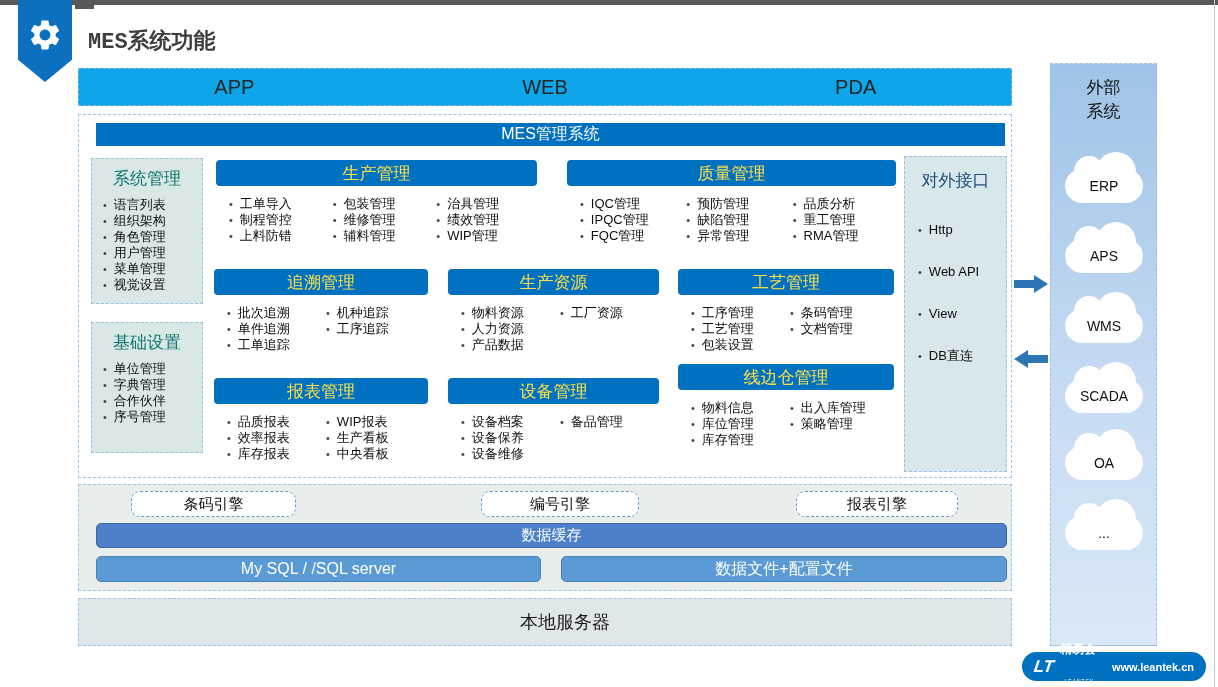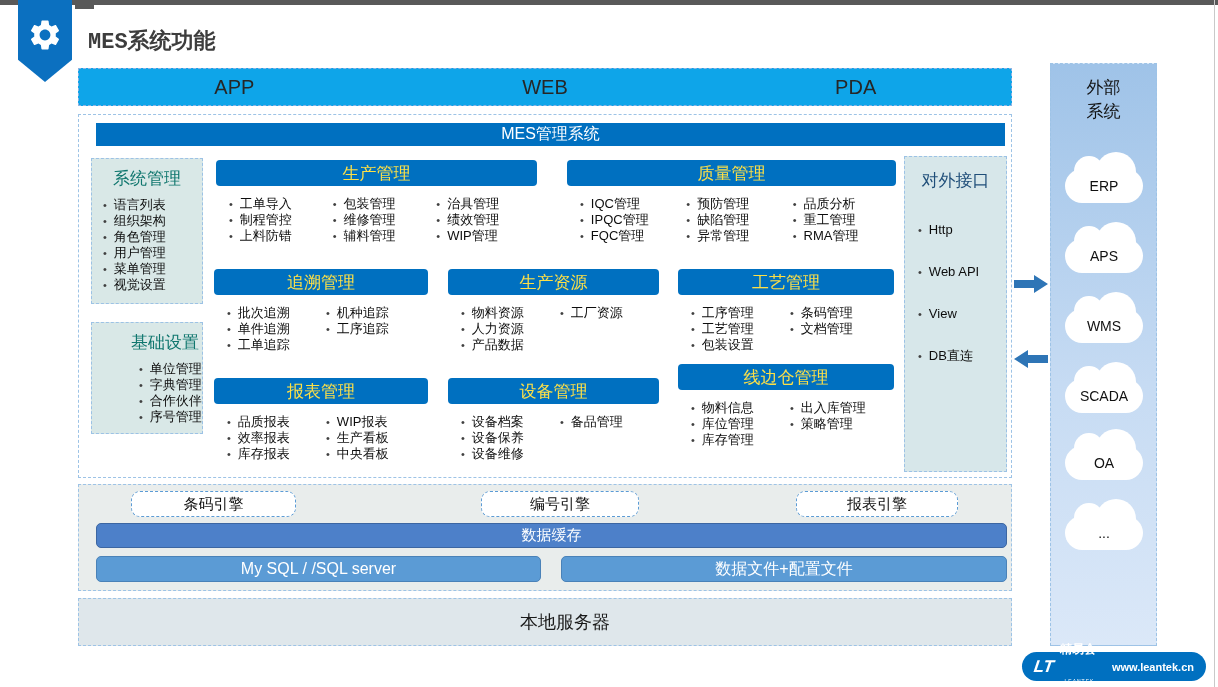--- a/index.html
+++ b/index.html
@@ -134,21 +134,21 @@
             <span class="bullet">•</span>
             <span class="li-text">菜单管理</span>
           </div>
           <div class="li">
             <span class="bullet">•</span>
             <span class="li-text">视觉设置</span>
           </div>
         </div>
     </div>
 
-    <div class="left-box" style="left:12px;top:207px;height:112px;padding-left:36px;">
+    <div class="left-box" style="left:12px;top:207px;height:131px;">
       <div class="box-title">基础设置</div>
       <div class="list">
           <div class="li">
             <span class="bullet">•</span>
             <span class="li-text">单位管理</span>
           </div>
           <div class="li">
             <span class="bullet">•</span>
             <span class="li-text">字典管理</span>
           </div>

